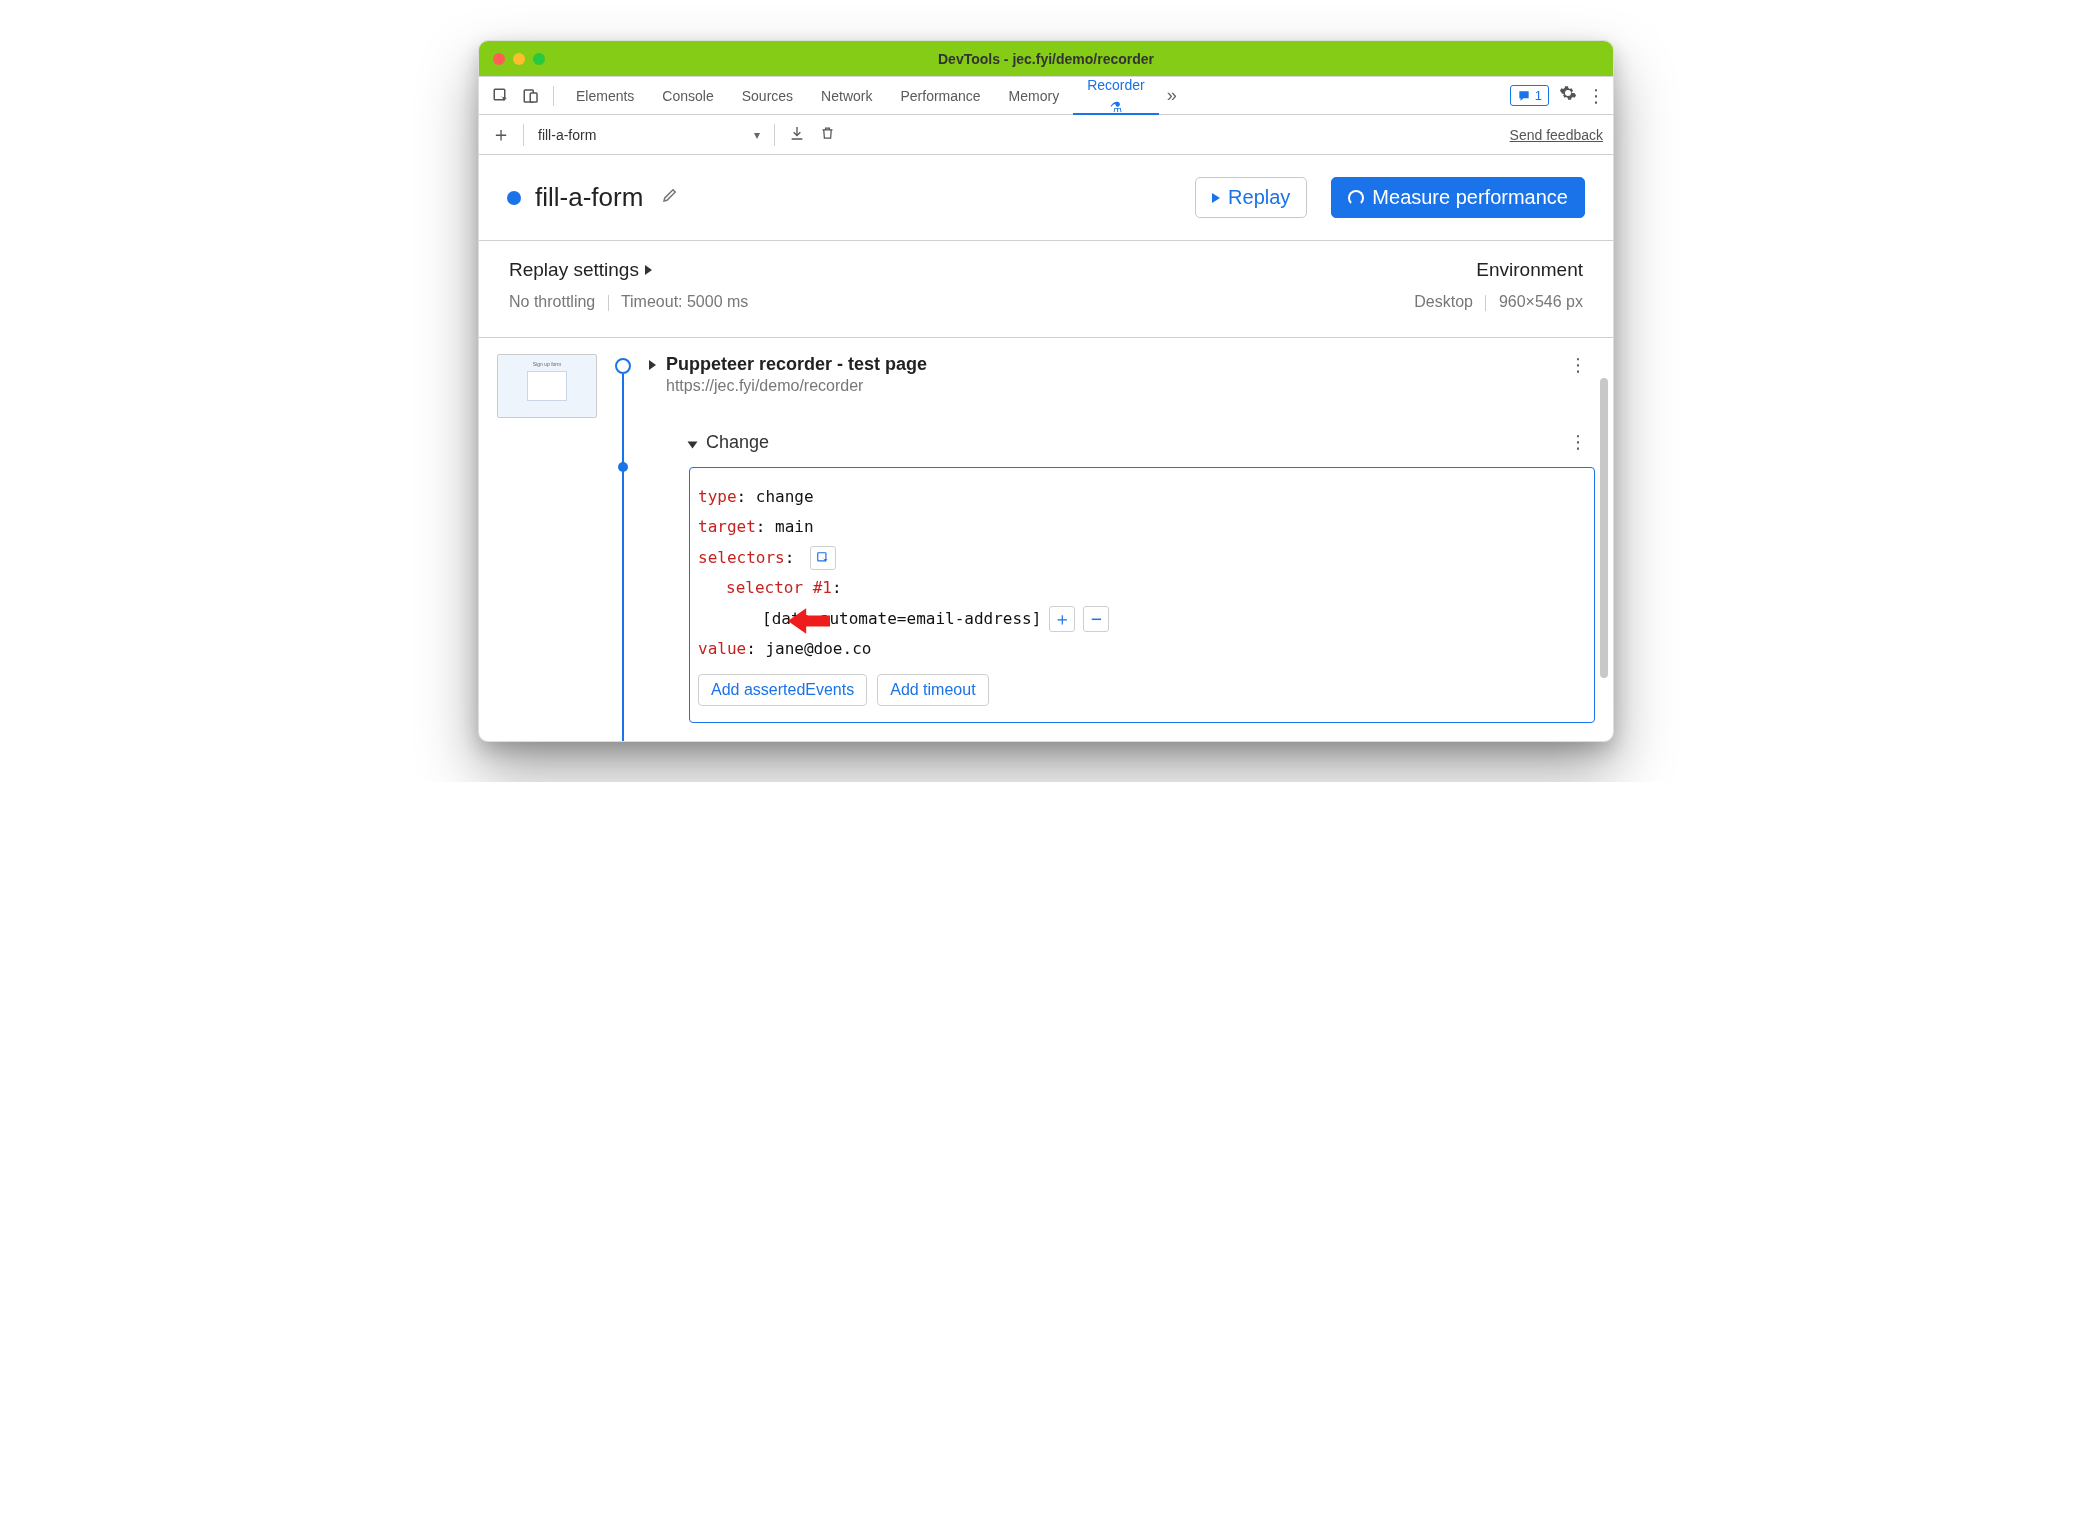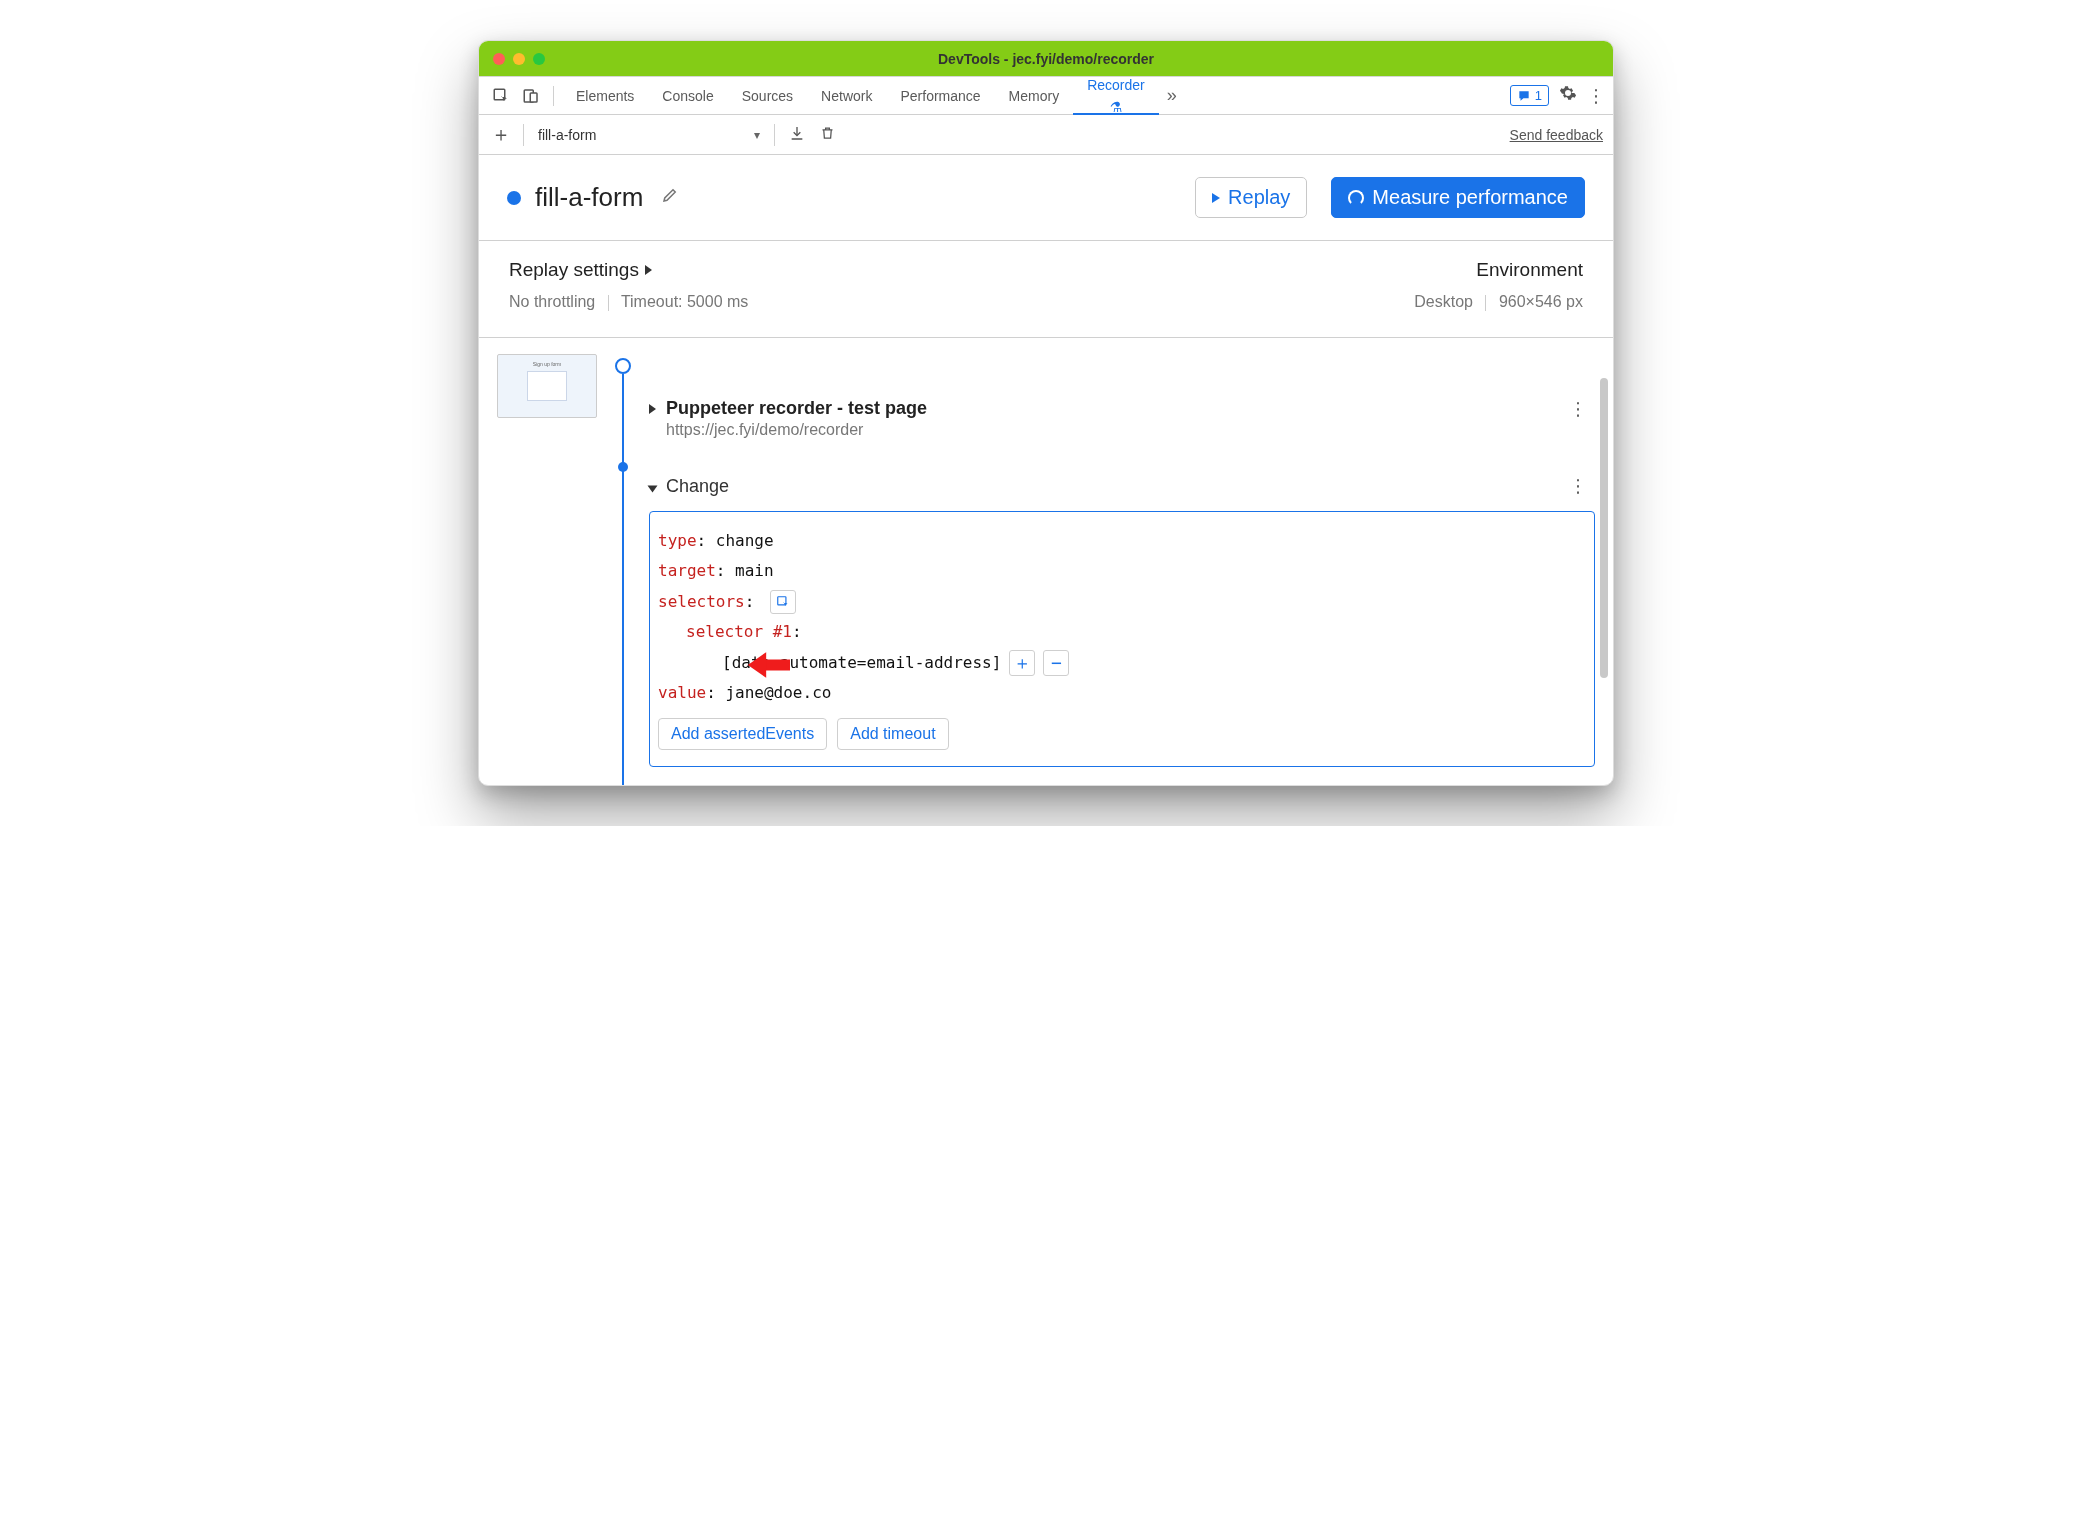--- a/index.html
+++ b/index.html
@@ -52,27 +52,27 @@
   
   .steps { display:flex; padding:16px 18px 18px 18px; gap:16px; position:relative; }
   .thumb { width:100px; height:64px; border:1px solid #ccc; border-radius:2px; background:linear-gradient(#eef4fb,#eef4fb); display:flex; flex-direction:column; align-items:center; justify-content:flex-start; padding:6px; }
   .thumb .mini-title { font-size:5px; color:#666; }
   .thumb .mini-box { width:40px; height:30px; border:1px solid #cbd6e8; margin-top:4px; background:#fff; }
   .timeline { width:20px; position:relative; }
   .tl-line { position:absolute; left:9px; top:20px; bottom:-18px; width:2px; background:#1a73e8; }
   .tl-open { position:absolute; left:2px; top:4px; width:16px; height:16px; border:2px solid #1a73e8; border-radius:50%; background:#fff; }
   .tl-solid { position:absolute; left:5px; width:10px; height:10px; border-radius:50%; background:#1a73e8; }
   .stepcol { flex:1; }
-  .step1 { display:flex; align-items:flex-start; gap:10px;margin-top:44px; }
+  .step1 { display:flex; align-items:flex-start; gap:10px; }
   .caret { width:0; height:0; border-left:7px solid #333; border-top:5px solid transparent; border-bottom:5px solid transparent; margin-top:6px; }
   .caret.down { transform:rotate(90deg); }
   .step1 .texts .t { font-size:18px; font-weight:700; color:#222; }
   .step1 .texts .u { font-size:16px; color:#777; margin-top:2px; }
   .kebab2 { margin-left:auto; color:#555; font-size:18px; padding-right:8px; }
-  .step2 { margin-top:36px; }
+  .step2 { margin-top:36px;margin-left:40px; }
   .step2-head { display:flex; align-items:center; gap:10px; }
   .step2-head .label { font-size:18px; color:#333; }
   .panel { margin-top:14px; border:1px solid #1a73e8; border-radius:4px; padding:14px 16px 16px 8px; font-family: ui-monospace, SFMono-Regular, Menlo, Consolas, monospace; font-size:16px; line-height:1.9; color:#111; position:relative; }
   .key { color:#c5221f; }
   .sel-btn { display:inline-flex; align-items:center; justify-content:center; width:26px; height:24px; border:1px solid #cfcfcf; border-radius:3px; color:#1a73e8; margin-left:6px; vertical-align:middle; }
   .indent1 { padding-left:28px; }
   .indent2 { padding-left:64px; display:flex; align-items:center; gap:8px; }
   .pm { display:inline-flex; align-items:center; justify-content:center; width:26px; height:26px; border:1px solid #cfcfcf; border-radius:3px; color:#1a73e8; font-size:18px; background:#fff; }
   .panel-actions { margin-top:10px; display:flex; gap:10px; }
   .pill { border:1px solid #cfcfcf; border-radius:4px; padding:6px 12px; color:#1a73e8; font-size:16px; background:#fff; }

